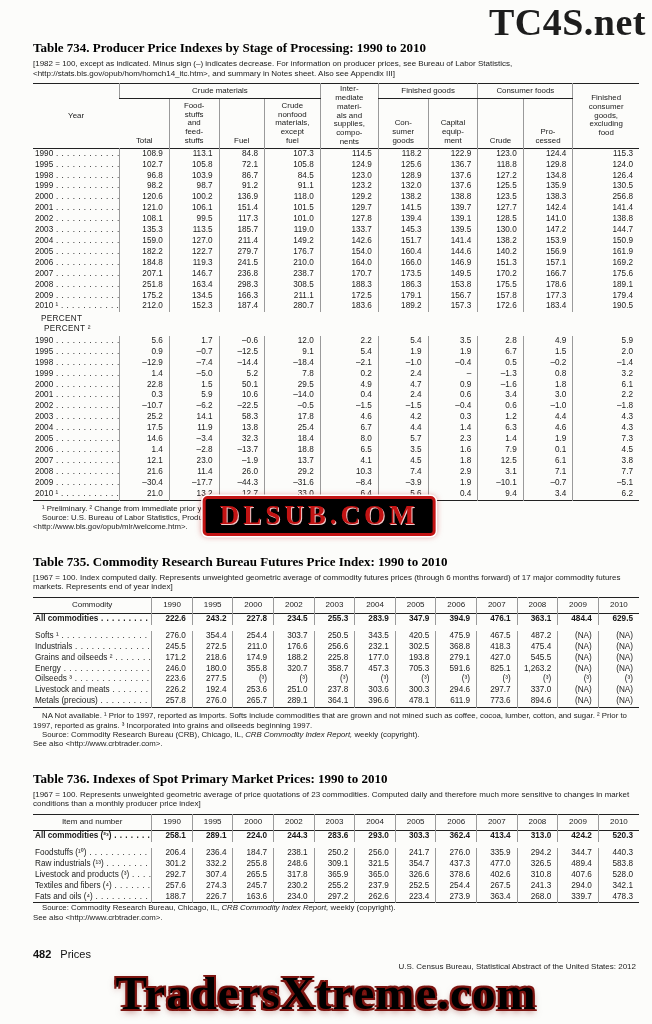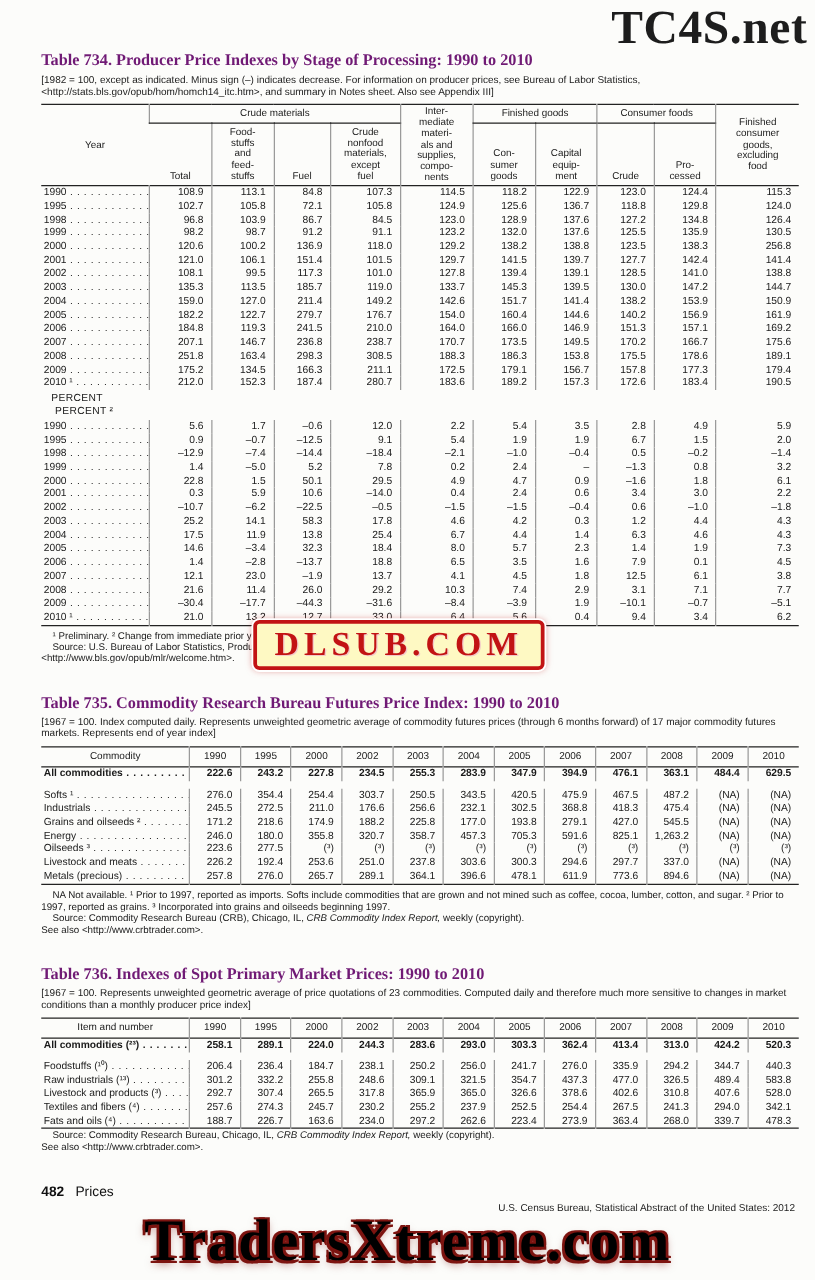--- a/index.html
+++ b/index.html
@@ -1,20 +1,20 @@
 <!DOCTYPE html>
 <html><head>
 <meta charset="utf-8">
 <style>
   html,body{margin:0;padding:0;}
   body{width:652px;}
   .page{position:relative;width:652px;height:1024px;background:#fcfcfa;font-family:"Liberation Sans",sans-serif;color:#1a1a1a;overflow:hidden;}
   .content{position:absolute;top:40px;left:33px;width:606px;}
   .sec{margin-bottom:22px;}
-  .tbl-title{font-family:"Liberation Serif",serif;font-weight:700;font-size:13px;margin:0 0 3px 0;color:#701a75;}
+  .tbl-title{font-family:"Liberation Serif",serif;font-weight:700;font-size:13px;margin:0 0 3px 0;color:#000000;}
   .tbl-note{font-size:8px;line-height:9.6px;margin:0 0 5px 0;}
   table{width:100%;border-collapse:collapse;table-layout:fixed;font-size:8.2px;color:#1a1a1a;
         border-top:1.6px solid #222;border-bottom:1px solid #222;}
   thead{border-bottom:1px solid #222;}
   thead th{font-weight:400;font-size:7.9px;line-height:8.8px;text-align:center;padding:1px 1px;}
   th.grp{border-bottom:1px solid #222;height:12px;vertical-align:middle;}
   .pre{white-space:pre-line;}
   .vmid{vertical-align:middle;}
   .vbot{vertical-align:bottom;padding-bottom:2px;margin-top:28px;}
   td{padding:0;line-height:10.9px;overflow:hidden;}
@@ -29,21 +29,21 @@
   .pct-label{font-size:8.2px;line-height:9.8px;padding:2px 0 2px 8px;letter-spacing:.3px;}
   .pct-label .l2{padding-left:3px;}
   .fn{font-size:7.8px;line-height:9.4px;margin:3px 0 0 0;text-indent:9px;}
   .src{font-size:7.8px;line-height:9.4px;margin:0;text-indent:9px;}
   .src i{font-family:"Liberation Sans",sans-serif;}
   .footer-left{position:absolute;left:33px;top:948px;font-size:11px;color:#111;}
   .footer-left .pgnum{font-weight:700;margin-right:9px;}
   .footer-right{position:absolute;right:16px;top:962px;font-size:8px;color:#222;}
   .wm-top{position:absolute;top:0;right:6px;font-family:"Liberation Serif",serif;font-weight:700;
           font-size:38px;color:#1d1d1d;letter-spacing:0.5px;}
-  .wm-mid{position:absolute;top:496px;left:50%;transform:translateX(-53%);background:#fef9c3;
+  .wm-mid{position:absolute;top:496px;left:50%;transform:translateX(-53%);background:#000000;
           border:3px solid #c21313;border-radius:5px;padding:1px 14px 2px 14px;
           box-shadow:0 0 0 1.5px #fff,0 0 6px rgba(190,20,20,.55);}
   .wm-mid span{font-family:"Liberation Serif",serif;font-weight:700;font-size:27px;letter-spacing:4px;
           color:#c21313;text-shadow:1px 1px 0 #f2c9c9;white-space:nowrap;}
   .wm-bottom{position:absolute;top:966px;left:50%;transform:translateX(-50%);
           font-family:"Liberation Serif",serif;font-weight:700;font-size:47px;letter-spacing:1px;
           color:#000000;white-space:nowrap;
           text-shadow:-2px -2px 0 #7d1410,2px -2px 0 #7d1410,-2px 2px 0 #7d1410,2px 2px 0 #7d1410,0 3px 7px rgba(120,16,12,.5);}
 </style>
 </head>

